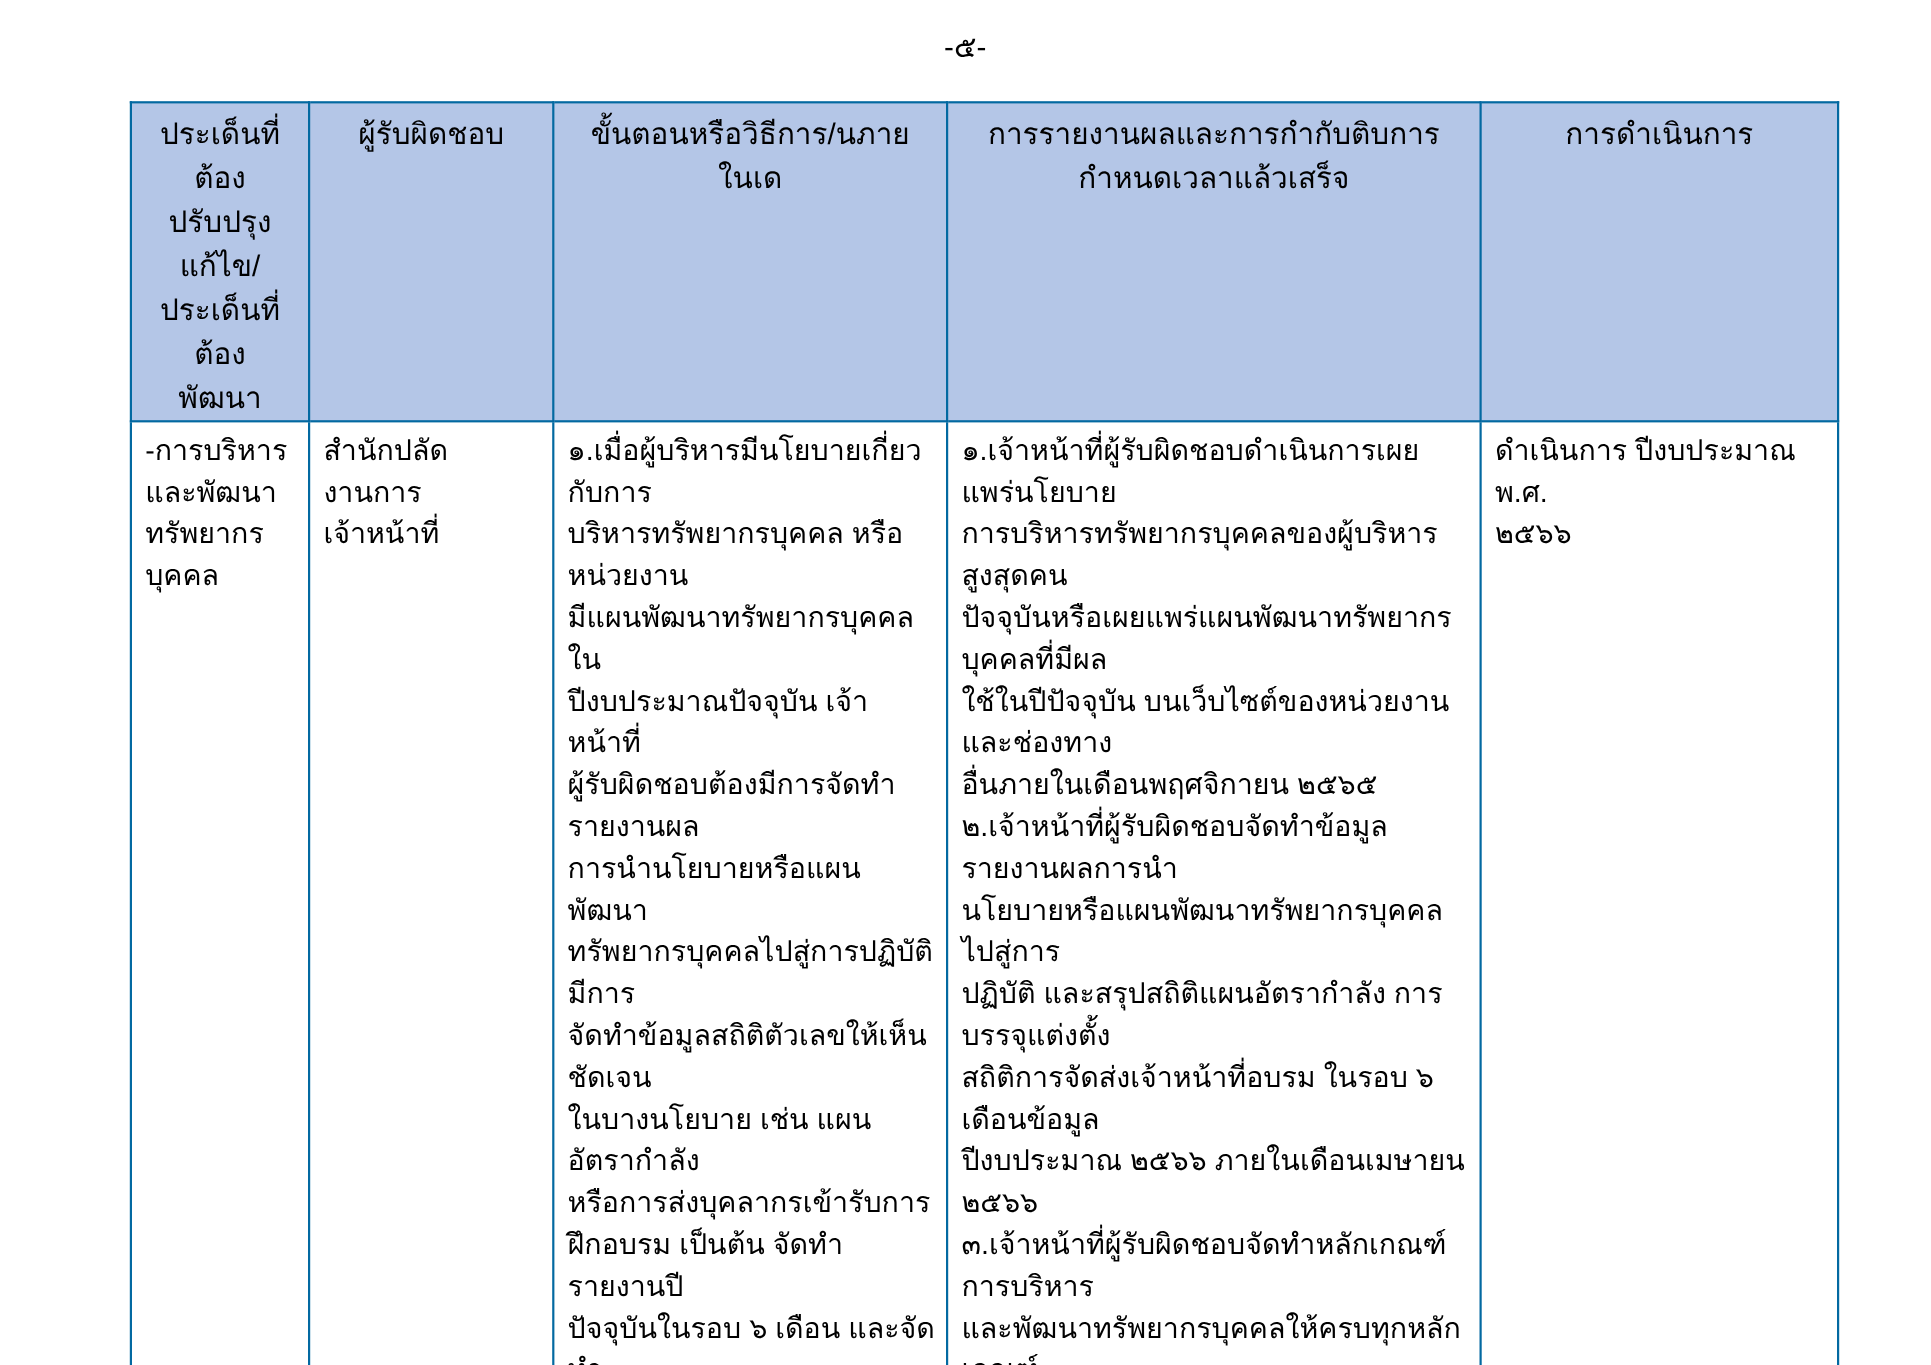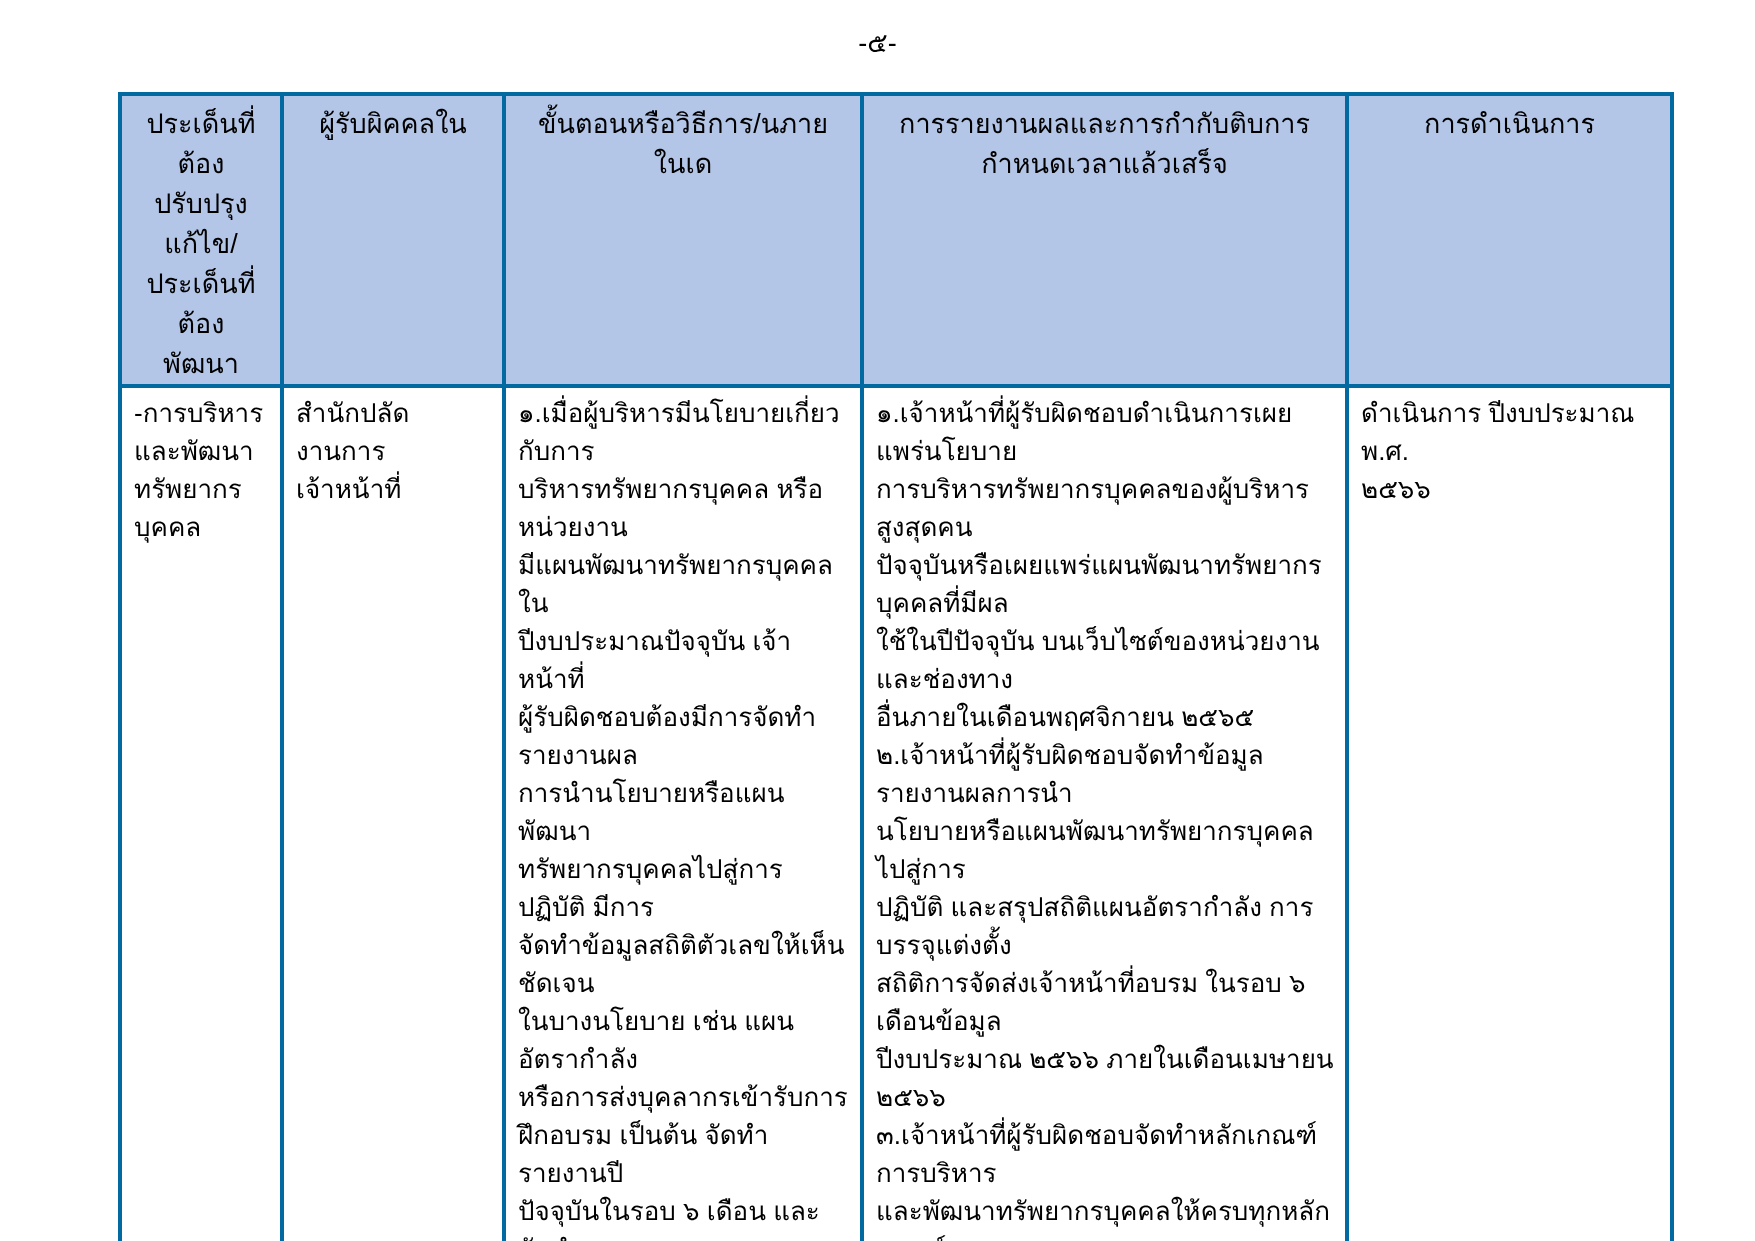--- a/index.html
+++ b/index.html
@@ -24,21 +24,21 @@
     padding-top: 26px;
   }
   table.plan {
     border-collapse: collapse;
     table-layout: fixed;
     width: 1552px;
     margin: 32px 0 0 118px;
     border: 2px solid #000000;
   }
   table.plan th, table.plan td {
-    border: 4px solid #0369a1;
+    border: 2px solid #0369a1;
     vertical-align: top;
     white-space: pre-line;
     overflow-wrap: anywhere;
     box-sizing: border-box;
   }
   table.plan th {
     background: #b4c6e7;
     font-weight: normal;
     text-align: center;
     font-size: 27px;
@@ -70,21 +70,21 @@
       <col style="width:358px">
       <col style="width:485px">
       <col style="width:325px">
     </colgroup>
     <thead>
       <tr>
         <th>ประเด็นที่ต้อง
 ปรับปรุงแก้ไข/
 ประเด็นที่ต้อง
 พัฒนา</th>
-        <th>ผู้รับผิคคลใน</th>
+        <th>ผู้รับผิดชอบ</th>
         <th>ขั้นตอนหรือวิธีการ/นภายในเด</th>
         <th>การรายงานผลและการกำกับติบการ
 กำหนดเวลาแล้วเสร็จ</th>
         <th>การดำเนินการ</th>
       </tr>
     </thead>
     <tbody>
       <tr>
         <td class="col-issue">-การบริหาร
 และพัฒนา

